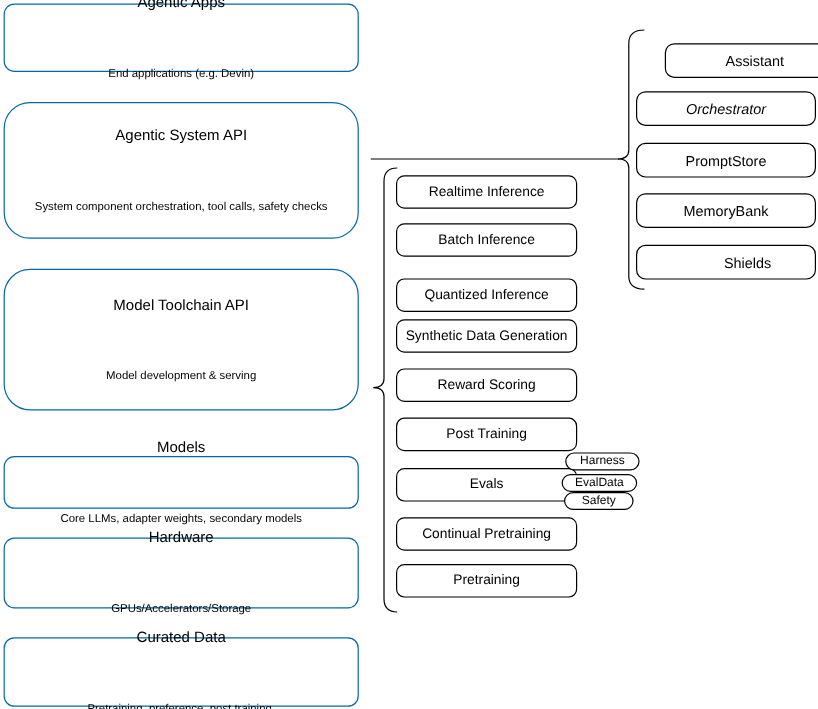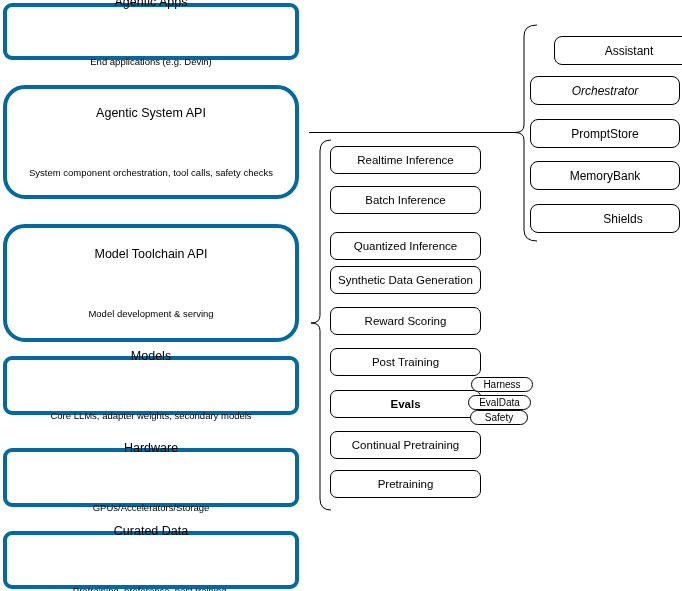--- a/index.html
+++ b/index.html
@@ -19,21 +19,21 @@
   #overlay {
     position: absolute;
     left: 0; top: 0;
     pointer-events: none;
   }
   .lbox {
     position: absolute;
     left: 3px;
     width: 296px;
     box-sizing: border-box;
-    border: 4px solid #0369a1;
+    border: 1px solid #0369a1;
     background: #ffffff;
     display: flex;
     flex-direction: column;
     align-items: center;
     justify-content: center;
     text-align: center;
     z-index: 2;
     gap: 43px;
   }
   .lbox-title {
@@ -111,21 +111,21 @@
         <div class="lbox-sub">End applications (e.g. Devin)</div>
       </div>
       <div class="lbox" style="top: 85px; height: 114px; border-radius: 22px;">
         <div class="lbox-title">Agentic System API</div>
         <div class="lbox-sub">System component orchestration, tool calls, safety checks</div>
       </div>
       <div class="lbox" style="top: 224px; height: 118px; border-radius: 22px;">
         <div class="lbox-title">Model Toolchain API</div>
         <div class="lbox-sub">Model development &amp; serving</div>
       </div>
-      <div class="lbox" style="top: 356px; height: 59px; border-radius: 9px;">
+      <div class="lbox" style="top: 380px; height: 44px; border-radius: 9px;">
         <div class="lbox-title">Models</div>
         <div class="lbox-sub">Core LLMs, adapter weights, secondary models</div>
       </div>
       <div class="lbox" style="top: 448px; height: 59px; border-radius: 9px;">
         <div class="lbox-title">Hardware</div>
         <div class="lbox-sub">GPUs/Accelerators/Storage</div>
       </div>
       <div class="lbox" style="top: 531px; height: 58px; border-radius: 9px;">
         <div class="lbox-title">Curated Data</div>
         <div class="lbox-sub">Pretraining, preference, post training.</div>
@@ -143,21 +143,21 @@
       </div>
       <div class="mbox" style="top: 266px;">
         <span>Synthetic Data Generation</span>
       </div>
       <div class="mbox" style="top: 307px;">
         <span>Reward Scoring</span>
       </div>
       <div class="mbox" style="top: 348px;">
         <span>Post Training</span>
       </div>
-      <div class="mbox" style="top: 390px; font-weight: bold;">
+      <div class="mbox" style="top: 390px;">
         <span>Evals</span>
       </div>
       <div class="mbox" style="top: 431px;">
         <span>Continual Pretraining</span>
       </div>
       <div class="mbox" style="top: 470px;">
         <span>Pretraining</span>
       </div>
     </div>
   <div id="pill-stack">

